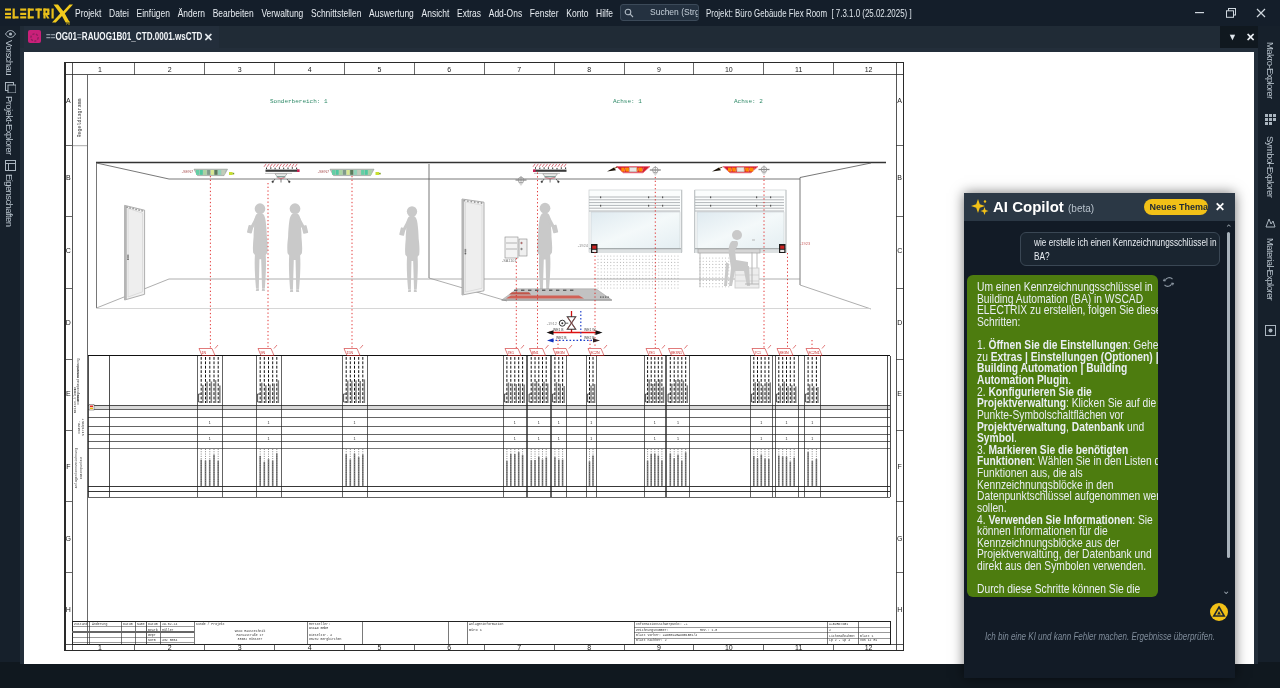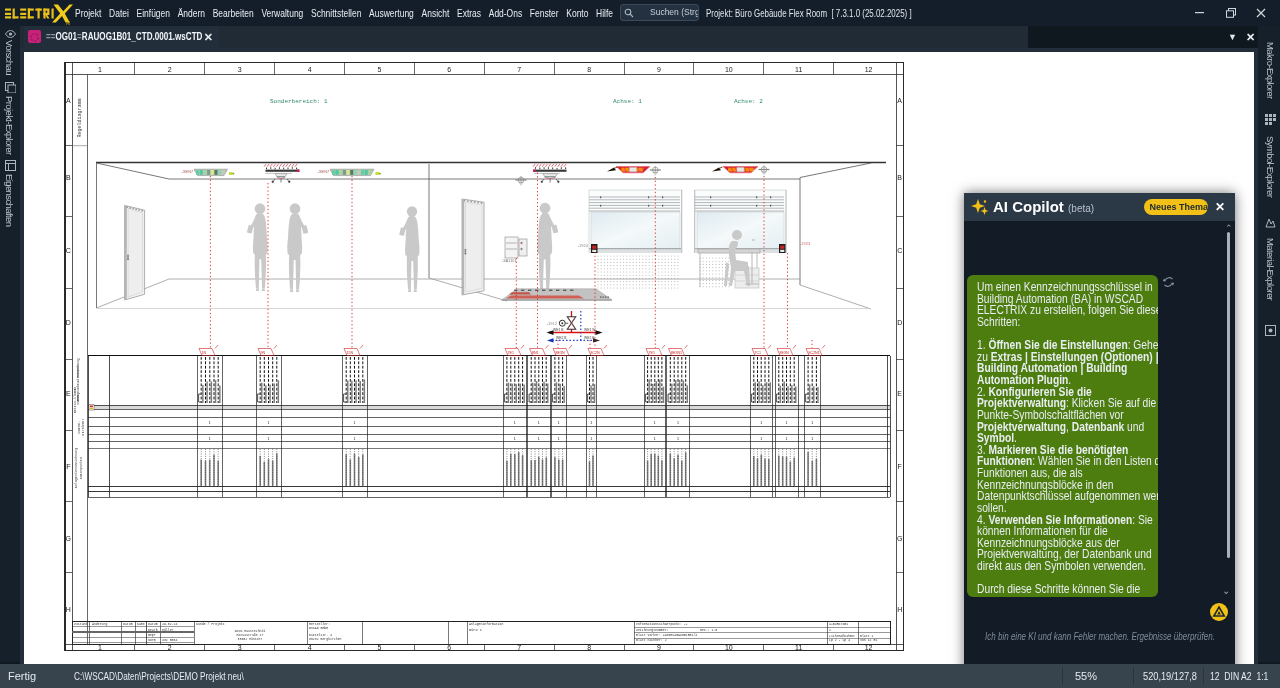--- a/index.html
+++ b/index.html
@@ -9,21 +9,21 @@
 
   
   #menubar { position:absolute; left:0; top:0; width:1280px; height:26px; background:#141e2a; }
   #logo { position:absolute; left:3px; top:1px; }
   .menuitems { position:absolute; left:75px; top:0; height:26px; line-height:26px; font-size:11px; color:#e8edf2; white-space:nowrap; transform:scaleX(0.77); transform-origin:left center; }
   .menuitems span { margin-right:10px; }
   #searchbox { position:absolute; left:620px; top:4px; width:79px; height:17px; background:#243140; border:1px solid #3c4a59; border-radius:3px; color:#c6d0da; font-size:8.5px; line-height:15px; padding-left:29px; white-space:nowrap; overflow:hidden; }
   #projtext { position:absolute; left:706px; top:0; height:26px; line-height:26px; font-size:11px; color:#dfe6ec; white-space:nowrap; transform:scaleX(0.72); transform-origin:left center; }
 
   
-  #tabbar { position:absolute; left:0; top:26px; width:1028px; height:22px; background:#202b36; }
+  #tabbar { position:absolute; left:0; top:26px; width:1220px; height:22px; background:#202b36; }
   #doctab { position:absolute; left:24px; top:0px; width:195px; height:22px; background:#232e3b; }
   #doctab .ticon { position:absolute; left:4px; top:4px; width:13px; height:13px; background:#c92079; border-radius:2px; }
   #doctab .ttext { position:absolute; left:22px; top:0; height:22px; line-height:22px; font-weight:bold; font-size:10px; color:#f2f5f8; white-space:nowrap; transform:scaleX(0.81); transform-origin:left center; }
   #doctab .tclose { position:absolute; right:6px; top:0; height:22px; line-height:22px; color:#e4e9ee; font-size:11px; font-weight:bold; }
 
   
   #leftbar { position:absolute; left:0; top:26px; width:20px; height:636px; background:#16202b; }
   #rightbar { position:absolute; left:1258px; top:26px; width:22px; height:636px; background:#16202b; }
   .vtab { position:absolute; color:#b9c4ce; font-size:9.5px; writing-mode:vertical-rl; white-space:nowrap; letter-spacing:-0.6px; }
 
@@ -1447,20 +1447,23 @@
     <div id="aihead">
       <svg style="position:absolute;left:6px;top:5px;" width="20" height="18" viewBox="0 0 20 18">
         <path d="M8 1 L9.8 6.2 L15 8 L9.8 9.8 L8 15 L6.2 9.8 L1 8 L6.2 6.2 Z" fill="#f2c117"></path>
         <path d="M14.5 9 L15.6 12 L18.5 13 L15.6 14 L14.5 17 L13.4 14 L10.5 13 L13.4 12 Z" fill="#f2c117"></path>
         <circle cx="15" cy="3.5" r="1.2" fill="#f2c117"></circle>
       </svg>
       <div class="title">AI Copilot <span class="beta">(beta)</span></div>
       <div id="newtopic">Neues Thema</div>
       <div class="close">✕</div>
     </div>
+    <div class="userbubble">
+        <div class="sq">wie erstelle ich einen Kennzeichnungsschlüssel in<br>BA?</div>
+      </div>
     <div class="resp" id="resptext">
         <div class="sq">Um einen Kennzeichnungsschlüssel in<br>Building Automation (BA) in WSCAD<br>ELECTRIX zu erstellen, folgen Sie diesen<br>Schritten:<br>&nbsp;<br>1. <b>Öffnen Sie die Einstellungen</b>: Gehen Sie<br>zu <b>Extras | Einstellungen (Optionen) |</b><br><b>Building Automation | Building</b><br><b>Automation Plugin</b>.<br>2. <b>Konfigurieren Sie die</b><br><b>Projektverwaltung</b>: Klicken Sie auf die 3-<br>Punkte-Symbolschaltflächen vor<br><b>Projektverwaltung</b>, <b>Datenbank</b> und<br><b>Symbol</b>.<br>3. <b>Markieren Sie die benötigten</b><br><b>Funktionen</b>: Wählen Sie in den Listen die<br>Funktionen aus, die als<br>Kennzeichnungsblöcke in den<br>Datenpunktschlüssel aufgenommen werden<br>sollen.<br>4. <b>Verwenden Sie Informationen</b>: Sie<br>können Informationen für die<br>Kennzeichnungsblöcke aus der<br>Projektverwaltung, der Datenbank und<br>direkt aus den Symbolen verwenden.<br>&nbsp;<br>Durch diese Schritte können Sie die</div>
       </div>
     <svg style="position:absolute;left:198px;top:83px;" width="13" height="12" viewBox="0 0 13 12">
         <g fill="none" stroke="#8a95a0" stroke-width="1.1">
           <path d="M10.5 3.2 A4.2 4.2 0 0 0 3.2 4.6"></path>
           <path d="M2.5 8.8 A4.2 4.2 0 0 0 9.8 7.4"></path>
         </g>
         <path d="M2.2 2.2 L3.6 5.4 L0.8 5.0 Z" fill="#8a95a0"></path>
         <path d="M10.8 9.8 L9.4 6.6 L12.2 7.0 Z" fill="#8a95a0"></path>
@@ -1470,24 +1473,14 @@
     <div style="position:absolute;left:258px;top:392px;color:#9aa5ae;font-size:10px;">⌄</div>
     <div id="sendbtn">
       <svg width="18" height="18" viewBox="0 0 18 18">
           <path d="M9 4 L14.2 13 L3.8 13 Z" fill="none" stroke="#1d2730" stroke-width="1.6"></path>
           <path d="M9 8 L10.8 11.4 L7.2 11.4 Z" fill="#1d2730"></path>
         </svg>
     </div>
     <div id="aifoot">Ich bin eine KI und kann Fehler machen. Ergebnisse überprüfen.</div>
   </div>
 
-  <div id="statusbar">
-    <div class="it" style="left:8px;">Fertig</div>
-    <div class="it" style="left:74px;font-size:10.5px;white-space:nowrap;transform:scaleX(0.78);transform-origin:left center;">C:\WSCAD\Daten\Projects\DEMO Projekt neu\</div>
-    <div class="vsep" style="left:1062px;"></div>
-    <div class="it" style="left:1075px;">55%</div>
-    <div class="vsep" style="left:1133px;"></div>
-    <div class="it" style="left:1143px;font-size:10.5px;white-space:nowrap;transform:scaleX(0.88);transform-origin:left center;">520,19/127,8</div>
-    <div class="vsep" style="left:1203px;"></div>
-    <div class="it" style="left:1210px;font-size:10.5px;white-space:nowrap;transform:scaleX(0.82);transform-origin:left center;">12&nbsp;&nbsp;DIN A2&nbsp;&nbsp;1:1</div>
-  </div>
 
 </div>
 
 </body></html>

